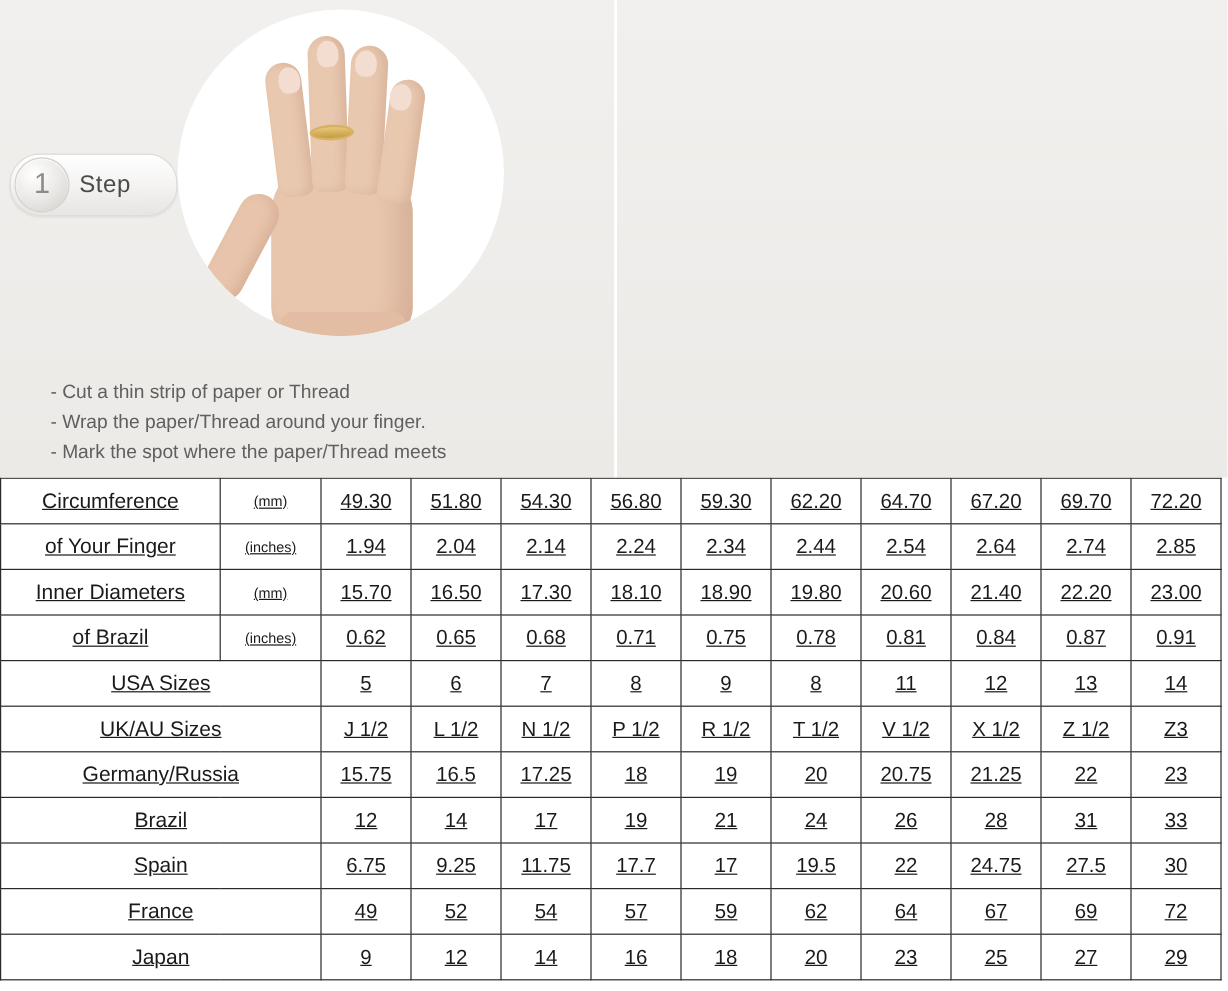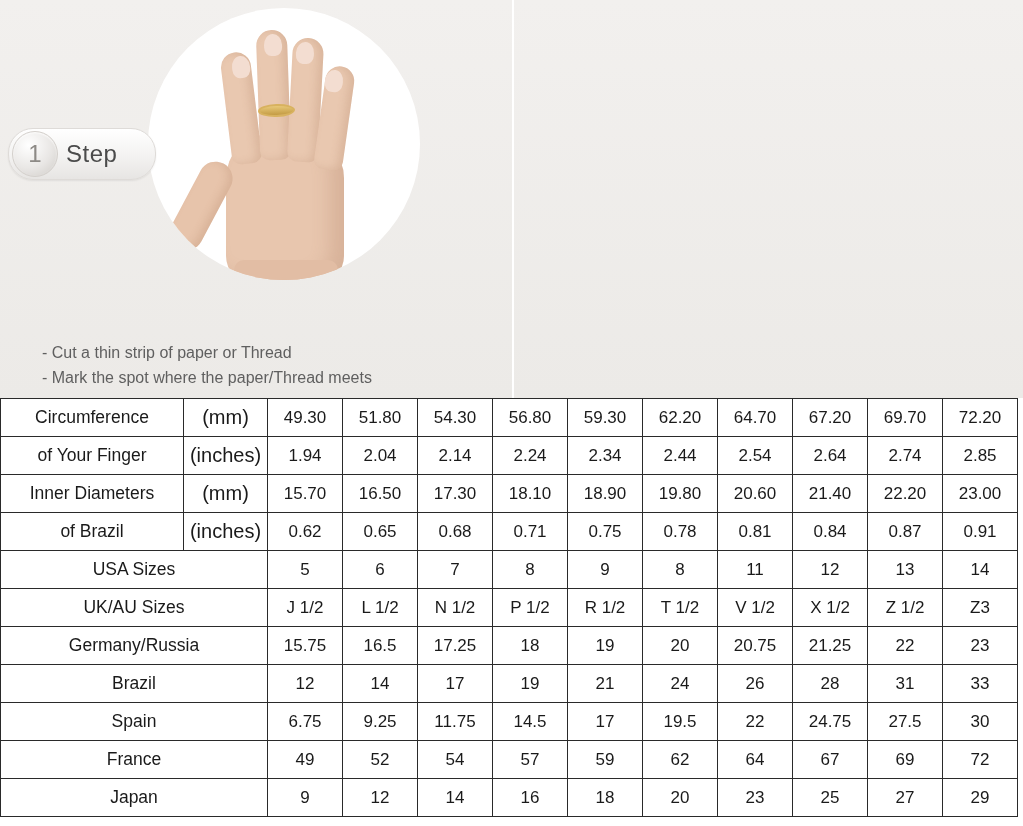--- a/index.html
+++ b/index.html
@@ -134,21 +134,21 @@
     background: radial-gradient(circle at 35% 30%, #ffffff 0%, #e9e7e5 55%, #cfcbc7 100%);
     border: 1px solid #d4d0cc;
     color: #8d8a86;
     font-size: 24px;
     display: flex;
     align-items: center;
     justify-content: center;
     box-shadow: inset 0 1px 2px rgba(255,255,255,.9);
   }
   .step-word {
-    font-size: 24px;
+    font-size: 20px;
     color: #4b4b4b;
     letter-spacing: .5px;
     text-align: right;
   }
 
   
   .instructions {
     position: absolute;
     bottom: 8px;
     font-size: 16px;
@@ -158,38 +158,39 @@
   .instructions.left  { left: 42px; }
   .instructions div { white-space: nowrap; }
 
   
   table.size-chart {
     border-collapse: collapse;
     width: 817px;
     table-layout: fixed;
     font-size: 17px;
     color: #1a1a1a;
+    text-decoration: underline;
   }
   table.size-chart td {
     border: 1px solid #2a2a2a;
     height: 37px;
     text-align: center;
     padding: 0 2px;
     background: #ffffff;
   }
   td.label {
     text-align: left;
     padding-left: 9px;
     font-size: 17.5px;
     white-space: nowrap;
   }
   td.label-center { text-align: center; }
   td.unit {
     text-align: center;
-    font-size: 20px;
+    font-size: 12px;
   }
   td.shaded { background: #dcdcdc; }
   .col-label { width: 183px; }
   .col-unit  { width: 84px; }
   .col-data  { width: 75px; }
 </style>
 </head>
 <body>
 
 <div class="page">
@@ -215,20 +216,21 @@
         </div>
       </div>
 
       <div class="step-pill pill-left">
         <div class="step-num">1</div>
         <div class="step-word">Step</div>
       </div>
 
       <div class="instructions left">
         <div>-  Cut a thin strip of paper or Thread</div>
+        <div>-  Wrap the paper/Thread around your finger.</div>
         <div>-  Mark the spot where the paper/Thread meets</div>
       </div>
     </div>
 
     <div class="step-panel right">
 
       
 
       
 
@@ -358,21 +360,21 @@
           <td class="">26</td>
           <td class="">28</td>
           <td class="">31</td>
           <td class="">33</td>
         </tr>
         <tr>
           <td class="label" colspan="2">Spain</td>
           <td class="">6.75</td>
           <td class="">9.25</td>
           <td class="">11.75</td>
-          <td class="">14.5</td>
+          <td class="">17.7</td>
           <td class="">17</td>
           <td class="">19.5</td>
           <td class="">22</td>
           <td class="">24.75</td>
           <td class="">27.5</td>
           <td class="">30</td>
         </tr>
         <tr>
           <td class="label" colspan="2">France</td>
           <td class="">49</td>

